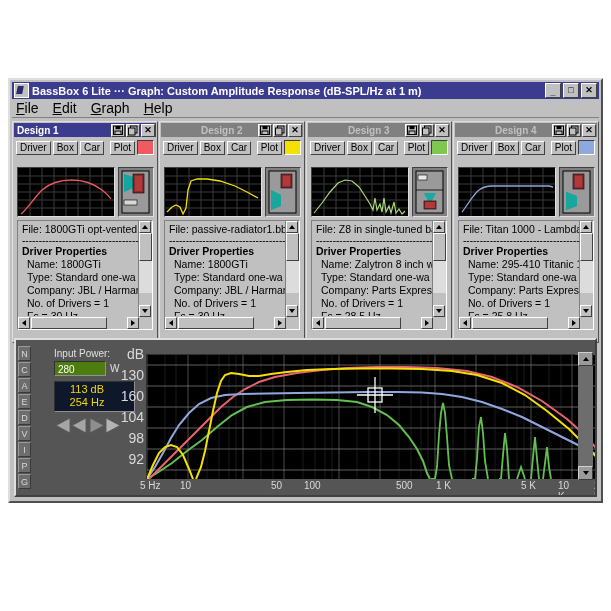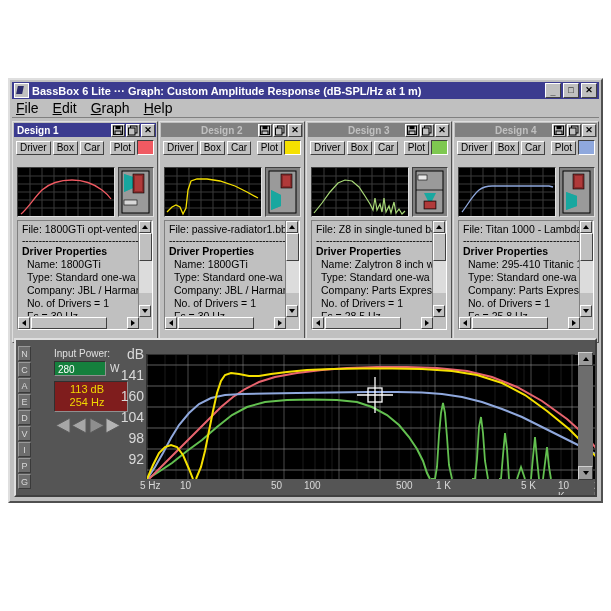--- a/index.html
+++ b/index.html
@@ -96,25 +96,25 @@
 
   .lettercol{position:absolute;left:2px;top:6px;width:13px;}
   .lbtn{width:13px;height:15px;background:#6d6d6d;color:#d8d8d8;font-size:9px;text-align:center;
         line-height:15px;margin-bottom:1px;
         border-top:1px solid #9a9a9a;border-left:1px solid #9a9a9a;
         border-right:1px solid #3a3a3a;border-bottom:1px solid #3a3a3a;box-sizing:border-box;}
 
   .ctrlpanel{position:absolute;left:22px;top:8px;width:78px;margin-left:16px;}
   .cp-label{color:#e0e0e0;font-size:10px;margin-bottom:2px;}
   .cp-inputrow{display:flex;align-items:center;gap:4px;}
-  .cp-input{width:52px;height:15px;background:#15803d;color:#fff;font-size:10px;padding-left:3px;line-height:15px;
+  .cp-input{width:52px;height:15px;background:#4d7c0f;color:#fff;font-size:10px;padding-left:3px;line-height:15px;
             border-top:1px solid #303030;border-left:1px solid #303030;
             border-right:1px solid #909090;border-bottom:1px solid #909090;box-sizing:border-box;}
   .cp-unit{color:#e0e0e0;font-size:10px;}
-  .cp-readout{margin-top:5px;width:64px;background:#7f1d1d;padding:1px 8px 2px 0;text-align:center;
+  .cp-readout{margin-top:5px;width:64px;background:#0f172a;padding:1px 15px 2px 0;text-align:center;
               border-top:1px solid #303030;border-left:1px solid #303030;
               border-right:1px solid #909090;border-bottom:1px solid #909090;}
   .cp-db{color:#f3d800;font-size:11px;line-height:13px;}
   .cp-hz{color:#f3d800;font-size:11px;line-height:13px;}
   .cp-arrows{margin-top:5px;display:flex;align-items:center;gap:0px;}
 
   .ylabels{position:absolute;left:100px;top:8px;width:28px;text-align:right;}
   .ylab{color:#d9d9d9;font-size:14px;height:21px;line-height:12px;}
 
   .plotarea{position:absolute;left:130px;top:14px;right:20px;height:124px;background:#000;
@@ -574,21 +574,21 @@
             <polygon points="16,1 16,16 2,8.5" fill="#a6a6a6" stroke="#5a5a5a" stroke-width="1"></polygon>
             <polygon points="32,1 32,16 18,8.5" fill="#a6a6a6" stroke="#5a5a5a" stroke-width="1"></polygon>
             <polygon points="36,1 36,16 50,8.5" fill="#8e8e8e" stroke="#5a5a5a" stroke-width="1"></polygon>
             <polygon points="52,1 52,16 66,8.5" fill="#b4b4b4" stroke="#5a5a5a" stroke-width="1"></polygon>
           </svg>
         </div>
       </div>
 
       <div class="ylabels">
         <div class="ylab">dB</div>
-        <div class="ylab">141</div>
+        <div class="ylab">130</div>
         <div class="ylab">160</div>
         <div class="ylab">104</div>
         <div class="ylab">98</div>
         <div class="ylab">92</div>
       </div>
 
       <div class="plotarea">
         <svg width="453" height="124" viewBox="0 0 453 124" preserveAspectRatio="none">
           <rect x="0" y="0" width="453" height="124" fill="#000"></rect>
 

